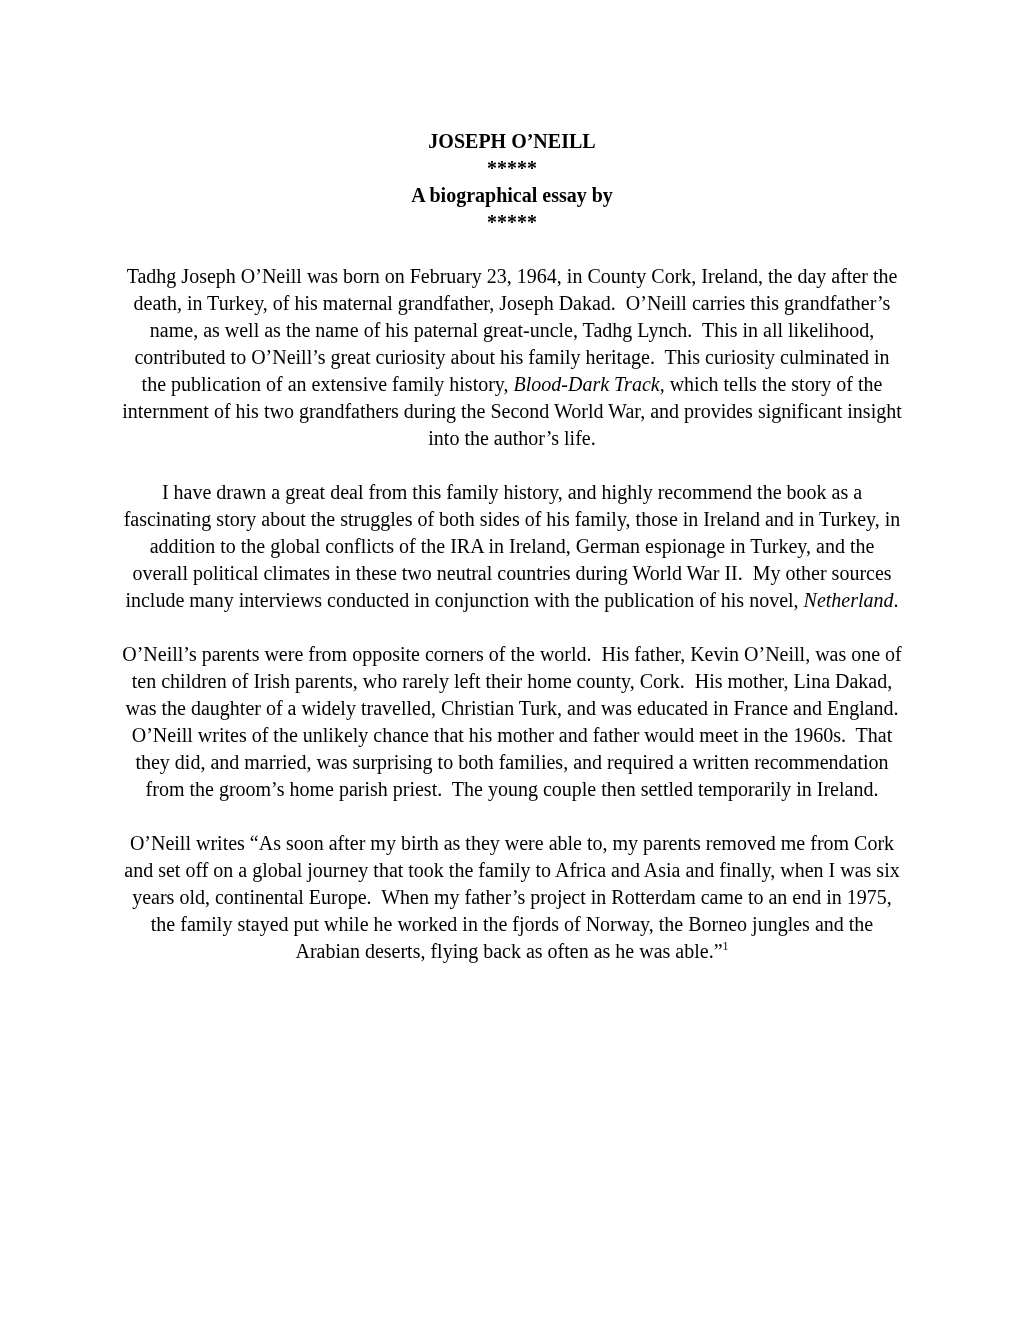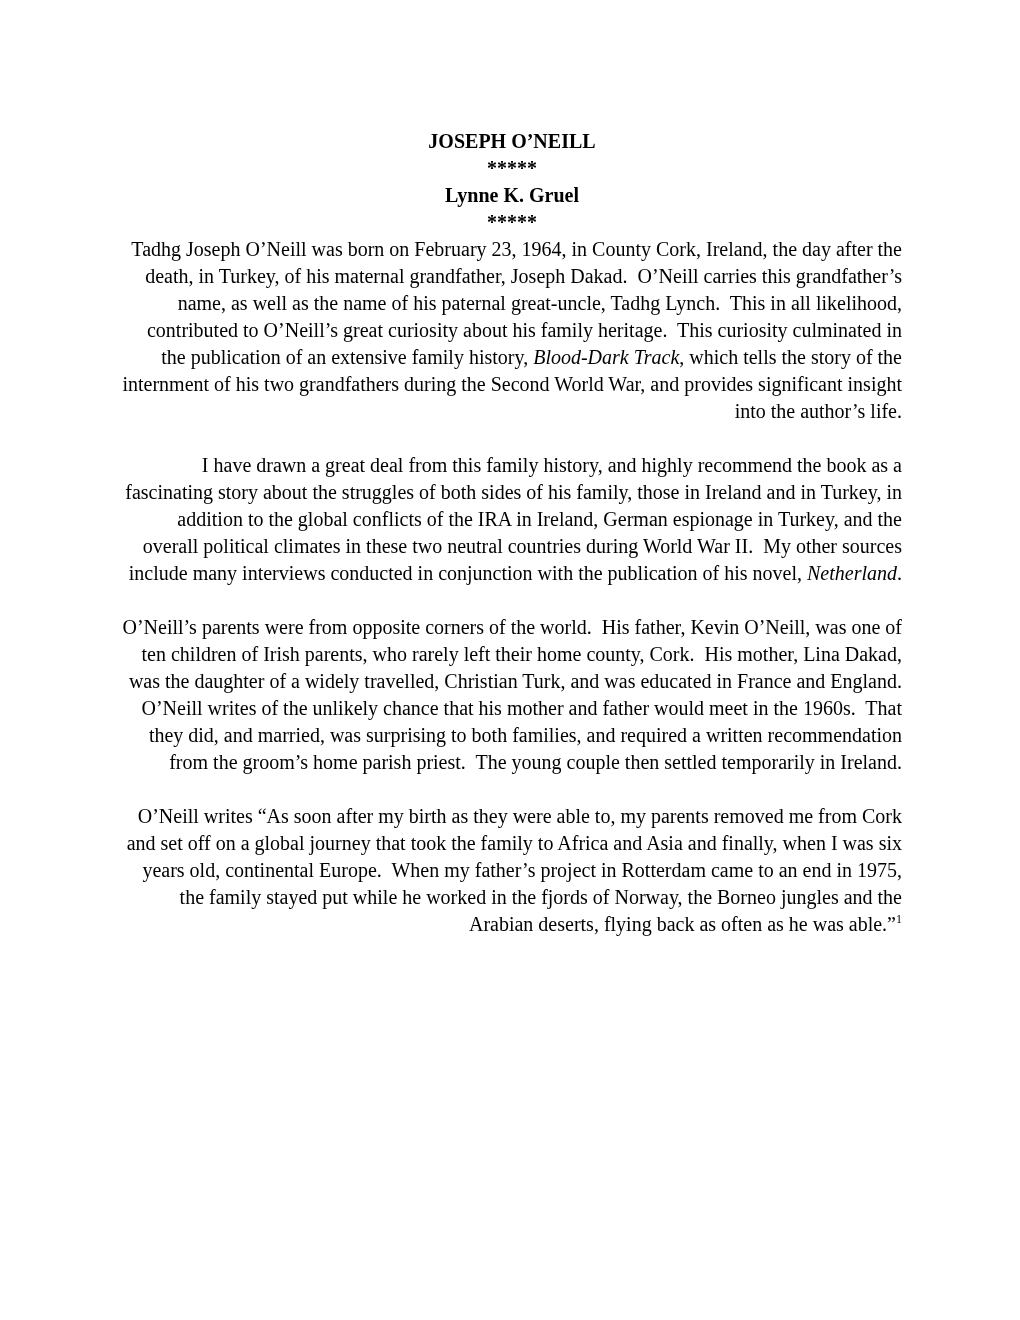--- a/index.html
+++ b/index.html
@@ -23,23 +23,24 @@
   .doc-header {
     text-align: center;
     font-weight: bold;
     font-size: 20px;
     line-height: 27px;
   }
   .doc-header div {
     white-space: pre-wrap;
   }
   .doc-body {
+    margin-top: 27px;
     font-size: 20px;
     line-height: 27px;
-    text-align: right;
+    text-align: center;
   }
   .doc-body p {
     margin: 0 0 27px 0;
     white-space: pre-wrap;
   }
   .doc-body em {
     font-style: italic;
   }
   .doc-body sup {
     font-size: 12px;
@@ -47,21 +48,21 @@
     vertical-align: super;
   }
 </style>
 </head>
 <body>
 
 <div class="page">
   <div class="doc-header">
     <div>JOSEPH O’NEILL</div>
     <div>*****</div>
-    <div>Lynne K. Gruel</div>
+    <div>A biographical essay by</div>
     <div>*****</div>
   </div>
   <div class="doc-body">
       <p><span>Tadhg Joseph O’Neill was born on February 23, 1964, in County Cork, Ireland, the day after the death, in Turkey, of his maternal grandfather, Joseph Dakad.  O’Neill carries this grandfather’s name, as well as the name of his paternal great-uncle, Tadhg Lynch.  This in all likelihood, contributed to O’Neill’s great curiosity about his family heritage.  This curiosity culminated in the publication of an extensive family history, </span><em>Blood-Dark Track</em><span>, which tells the story of the internment of his two grandfathers during the Second World War, and provides significant insight into the author’s life.</span></p>
       <p><span>I have drawn a great deal from this family history, and highly recommend the book as a fascinating story about the struggles of both sides of his family, those in Ireland and in Turkey, in addition to the global conflicts of the IRA in Ireland, German espionage in Turkey, and the overall political climates in these two neutral countries during World War II.  My other sources include many interviews conducted in conjunction with the publication of his novel, </span><em>Netherland</em><span>.</span></p>
       <p><span>O’Neill’s parents were from opposite corners of the world.  His father, Kevin O’Neill, was one of ten children of Irish parents, who rarely left their home county, Cork.  His mother, Lina Dakad, was the daughter of a widely travelled, Christian Turk, and was educated in France and England.  O’Neill writes of the unlikely chance that his mother and father would meet in the 1960s.  That they did, and married, was surprising to both families, and required a written recommendation from the groom’s home parish priest.  The young couple then settled temporarily in Ireland.</span></p>
       <p><span>O’Neill writes “As soon after my birth as they were able to, my parents removed me from Cork and set off on a global journey that took the family to Africa and Asia and finally, when I was six years old, continental Europe.  When my father’s project in Rotterdam came to an end in 1975, the family stayed put while he worked in the fjords of Norway, the Borneo jungles and the Arabian deserts, flying back as often as he was able.”</span><sup>1</sup></p>
     </div>
 </div>
 

